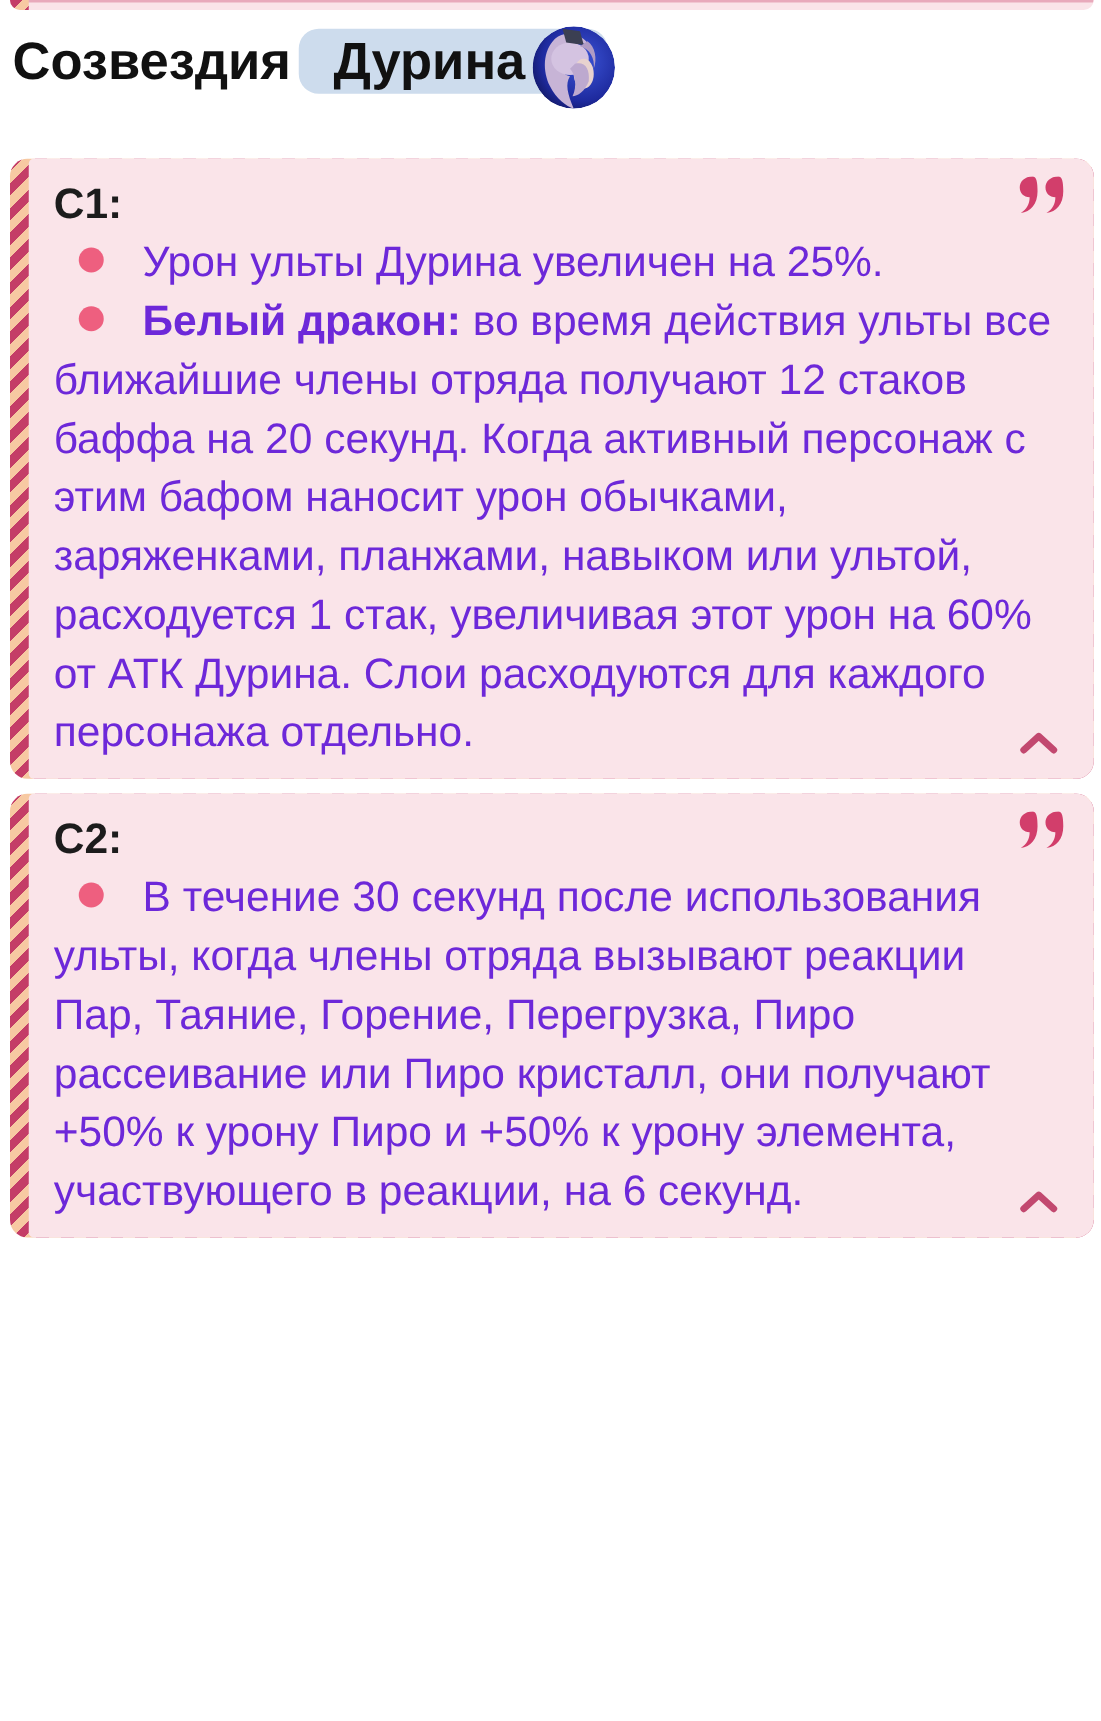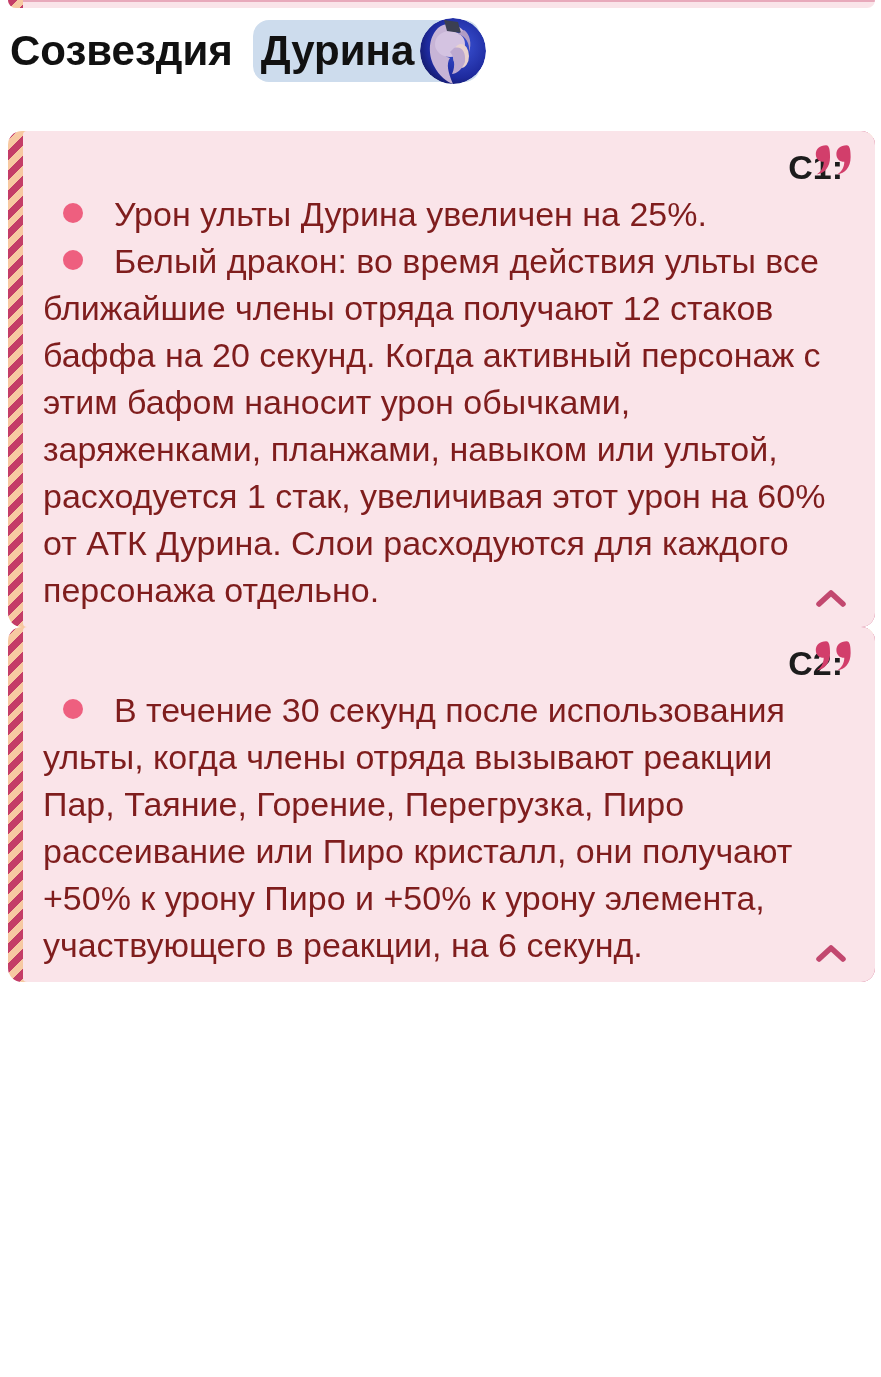--- a/index.html
+++ b/index.html
@@ -21,71 +21,71 @@
   }
   .sliver .stripe-cap{
     position:absolute; left:0; top:-2px; bottom:0; width:15px;
     border-radius:0 0 0 10px;
     background:repeating-linear-gradient(135deg,#c43d67 0 7px,#f7c9a2 7px 14px);
   }
   
   h1{
     margin:12px 10px 0 10px;
     font-size:42px; line-height:58px; font-weight:bold; color:#111111;
-    display:flex; align-items:center; gap:20px;
+    display:flex; align-items:center; gap:6px;
   }
   .char-chip{
     position:relative;
     display:inline-flex; align-items:center;
-    height:62px;
+    height:52px;
     background:#cddced;
     border-radius:16px;
-    padding:0 66px 0 8px;
+    padding:0 66px 0 28px;
     text-decoration:none; color:#111111;
   }
   .avatar{
     position:absolute; right:-6px; top:-2px;
     width:66px; height:66px; border-radius:50%;
     overflow:hidden; display:block;
   }
   
   .quote-card{
     margin:0 6px 0 8px;
     border-radius:14px;
     background:repeating-linear-gradient(135deg,#c43d67 0 7px,#f7c9a2 7px 14px);
     padding-left:15px;
     position:relative;
   }
   .card-c1{ margin-top:49px; }
-  .card-c2{ margin-top:0; }
+  .card-c2{ margin-top:12px; }
   .card-inner{
     background:#fae4e9;
     border-radius:4px 14px 14px 4px;
     padding:13px 32px 13px 20px;
     min-height:40px;
     position:relative;
   }
   .quote-glyph{
     position:absolute; top:14px; right:22px;
     width:38px; height:32px;
   }
   .c-label{
-    margin:0; font-size:34px; line-height:47px; font-weight:bold; color:#1c1c1c;text-align:right;
+    margin:0; font-size:34px; line-height:47px; font-weight:bold; color:#1c1c1c;
   }
   .li{
-    margin:0; font-size:34px; line-height:47px; color:#7f1d1d;
+    margin:0; font-size:34px; line-height:47px; color:#6d28d9;
   }
   .li .bullet{
     display:inline-block;
     width:20px; height:20px; border-radius:50%;
     background:#ee5f7f;
     margin-left:20px; margin-right:31px;
     transform:translateY(-3px);
   }
-  .li b{ font-weight:normal; }
+  .li b{ font-weight:bold; }
   .collapse-btn{
     position:absolute; right:26px; bottom:16px;
     width:36px; height:26px;
     background:none; border:none; padding:0; margin:0;
     cursor:pointer; display:flex; align-items:center; justify-content:center;
   }
 </style>
 </head>
 <body>
 

